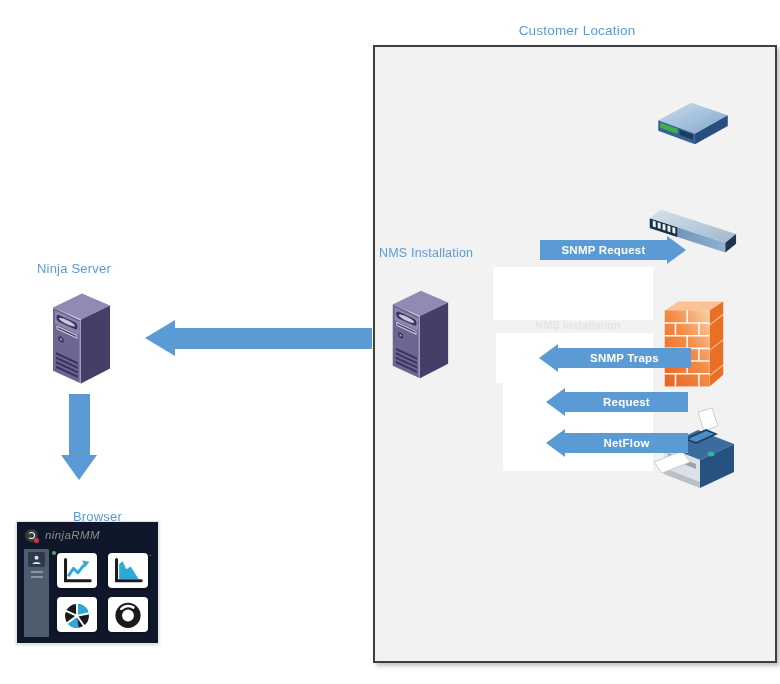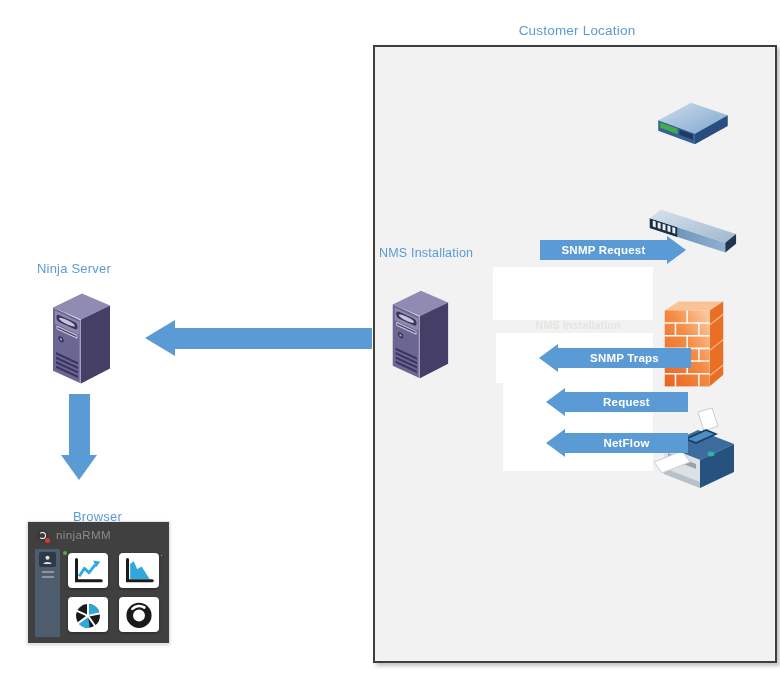--- a/index.html
+++ b/index.html
@@ -50,22 +50,22 @@
     border-right:30px solid #5B9BD5;}
   .big-shaft{flex:1;height:21px;background:#5B9BD5;}
 
   .down-arrow{position:absolute;left:61px;top:394px;width:36px;height:86px;
     display:flex;flex-direction:column;align-items:center;}
   .down-shaft{width:21px;height:61px;background:#5B9BD5;}
   .down-head{width:0;height:0;border-left:18px solid transparent;border-right:18px solid transparent;
     border-top:25px solid #5B9BD5;}
 
   
-  .bw{position:absolute;left:27px;top:521px;width:141px;height:121px;background:#404040;
-    border:1px solid #E4E4E4;box-shadow:0 1px 3px rgba(0,0,0,.18);}
+  .bw{position:absolute;left:16px;top:521px;width:141px;height:121px;background:#0f172a;
+    border:1px solid #E4E4E4;box-shadow:0 1px 3px rgba(0,0,0,.18);font-style:italic;}
   .bw-header{height:26px;display:flex;align-items:center;gap:7px;padding-left:8px;}
   .bw-logo{position:relative;width:13px;height:13px;border-radius:50%;background:#3A3A3A;flex:0 0 auto;}
   .bw-logo::before{content:"";position:absolute;left:3px;top:3px;width:5px;height:5px;border-radius:50%;
     border:1.5px solid #fff;border-left-color:transparent;}
   .bw-logo::after{content:"";position:absolute;right:-1px;bottom:-1px;width:5px;height:5px;border-radius:50%;
     background:#D9363C;}
   .bw-title{font-size:11.5px;color:#8C8C8C;letter-spacing:.4px;}
   .bw-body{position:relative;height:94px;}
   .bw-sidebar{position:absolute;left:7px;top:1px;width:25px;height:88px;background:#4D5D6E;border-radius:1px;}
   .bw-side-icon{width:17px;height:15px;margin:3px auto 4px auto;background:#2C3A47;border-radius:2px;

